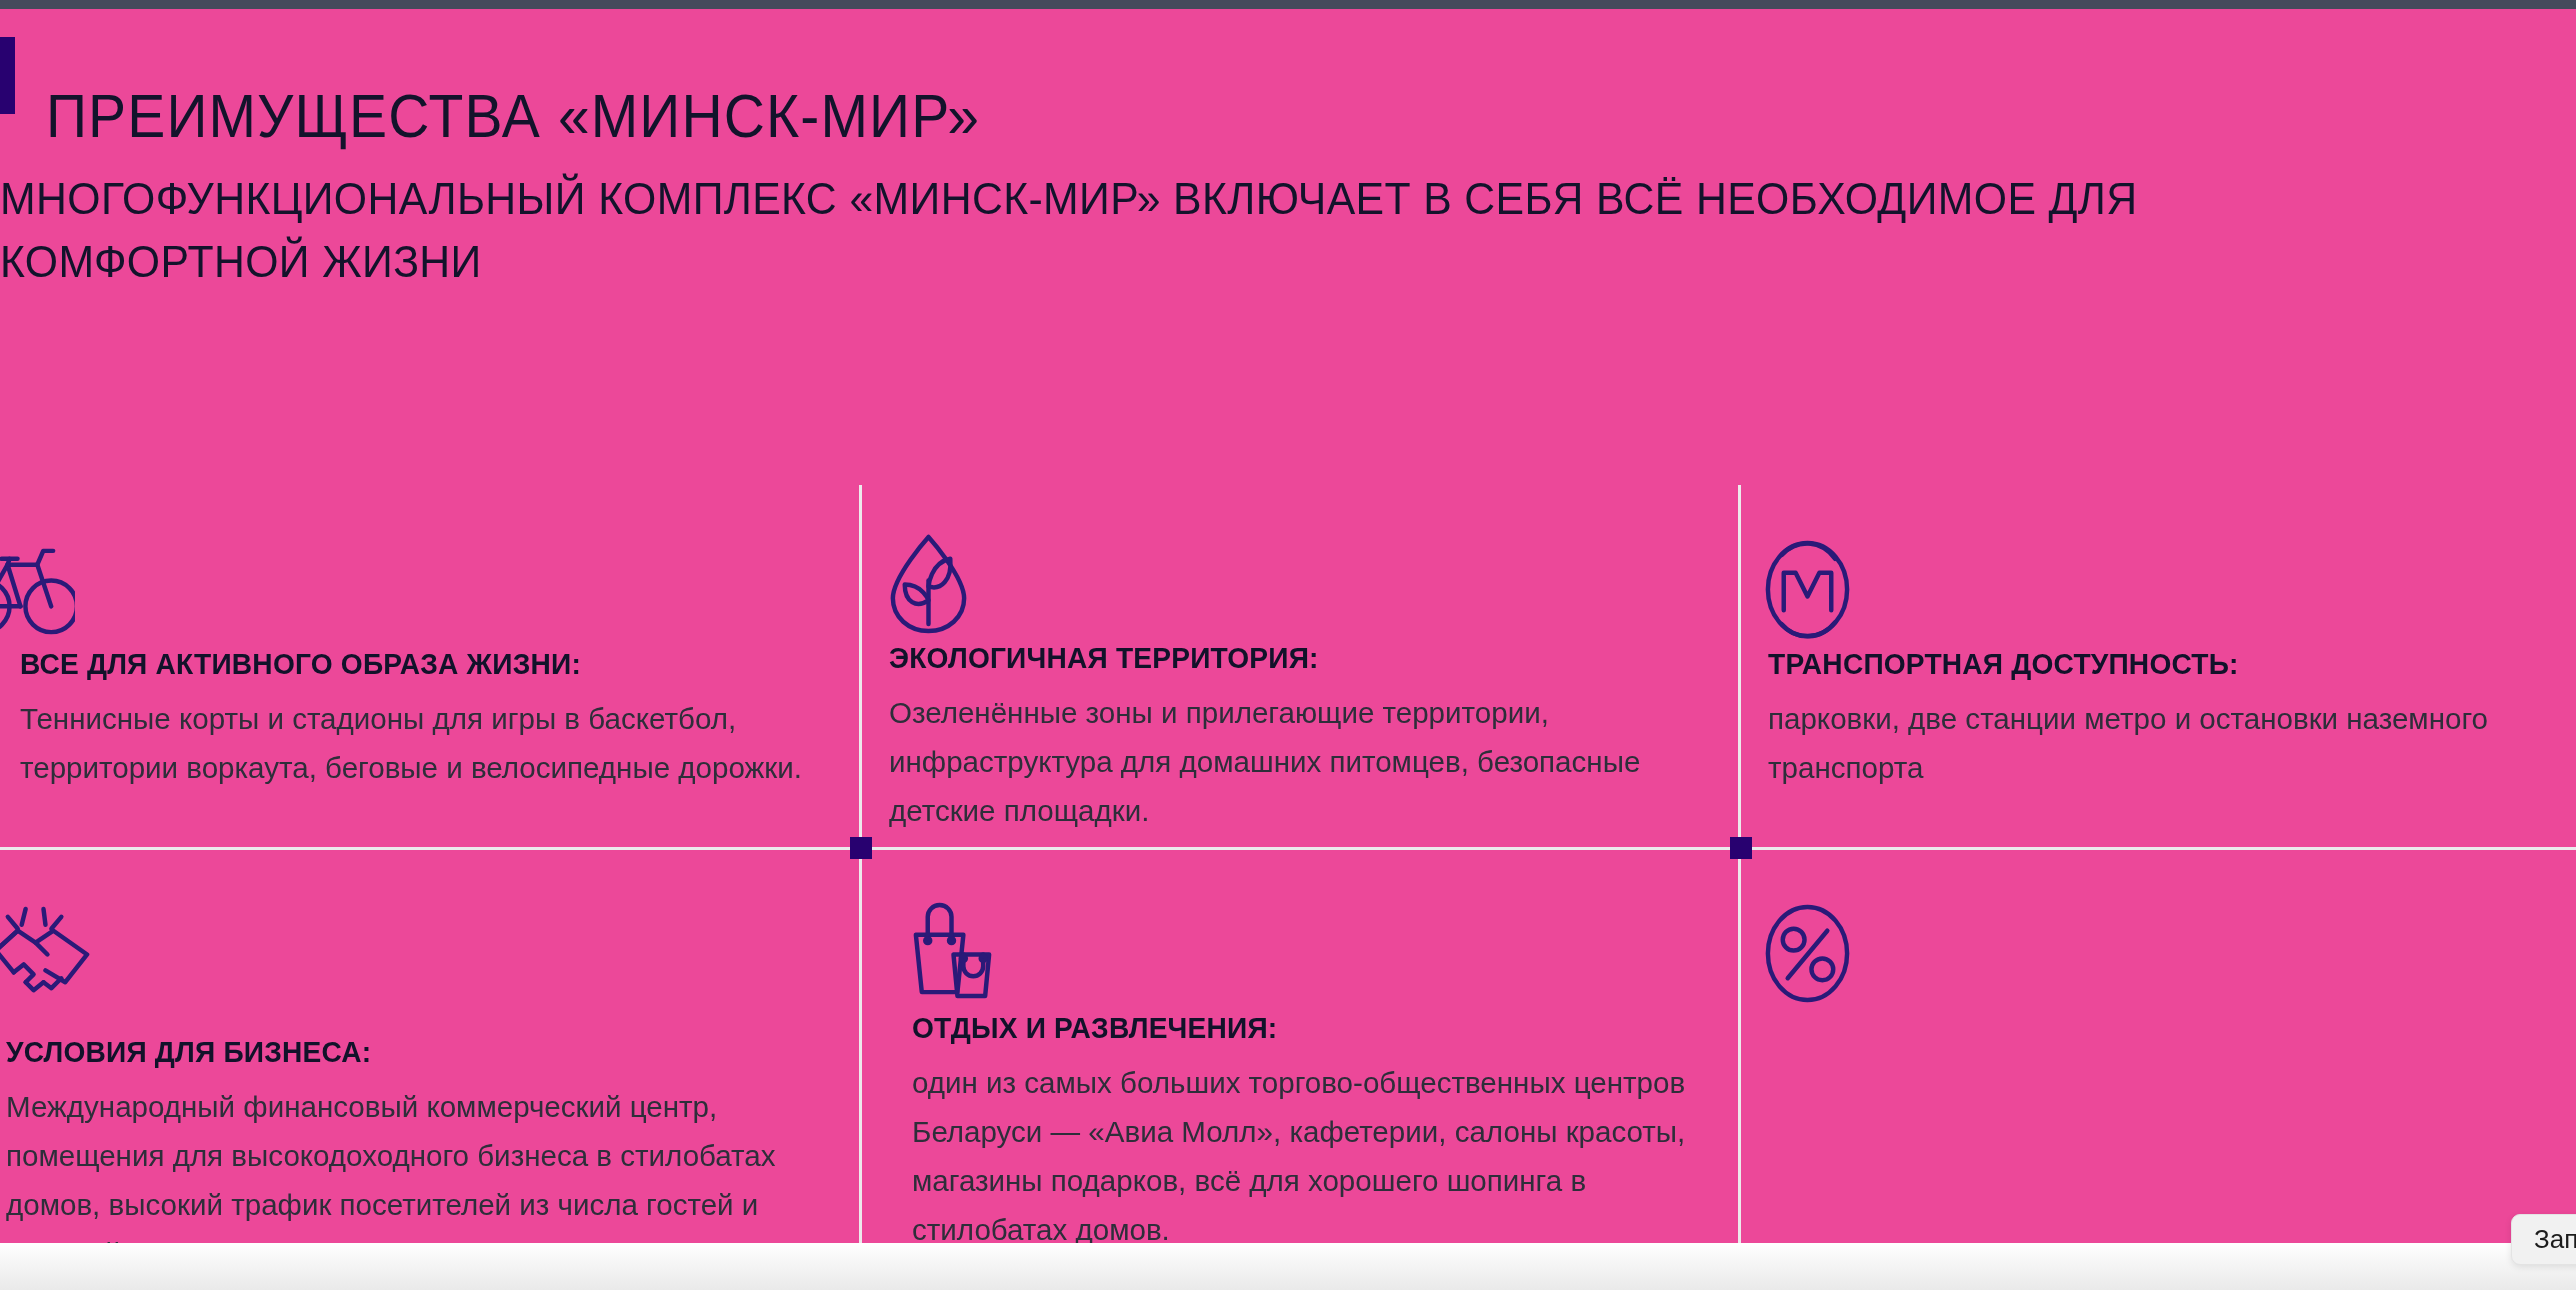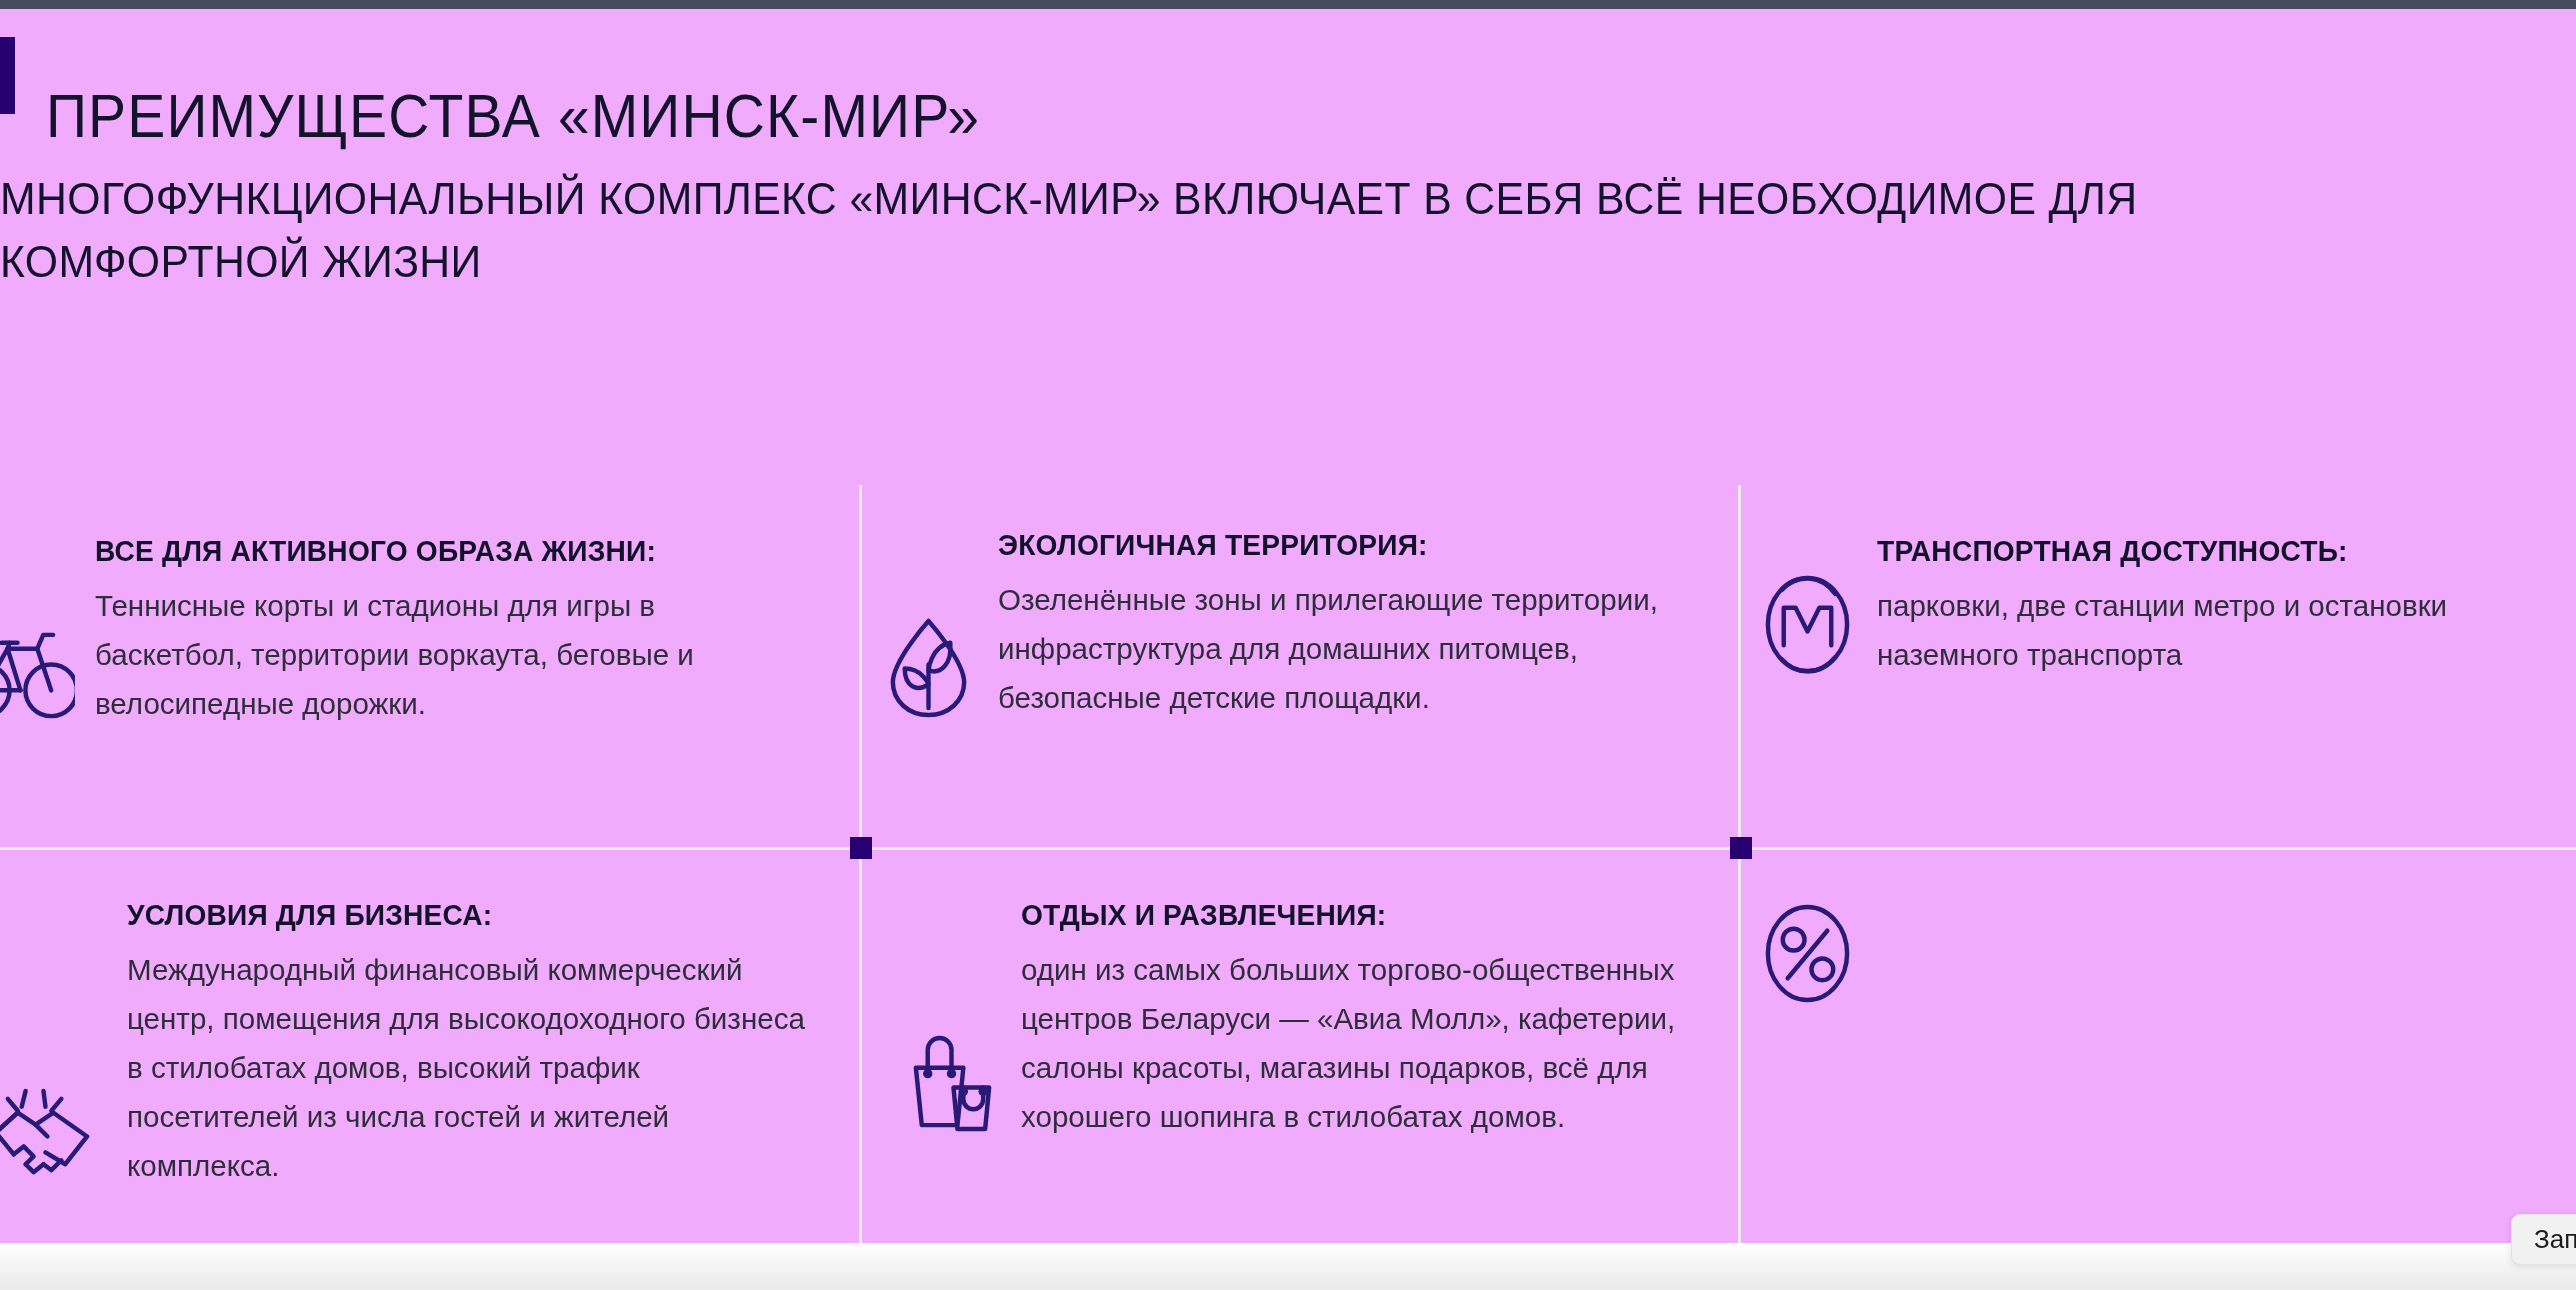--- a/index.html
+++ b/index.html
@@ -23,21 +23,21 @@
     height: 9px;
     background: #454a5c;
   }
 
   
   .page {
     position: absolute;
     top: 9px; left: 0;
     width: 2576px;
     height: 1282px;
-    background: #f0abfc;
+    background: #ec4899;
   }
 
   
   .section-head {
     position: absolute;
     top: 21px;
     left: 0;
     width: 2534px;
     height: 89px;
   }
@@ -115,21 +115,22 @@
     background: #280170;
     top: 352px;
   }
   .node.n1 { left: 850px; }
   .node.n2 { left: 1730px; }
 
   
   .card {
     position: absolute;
     display: flex;
-    align-items: flex-end;
+    align-items: flex-start;
+    flex-direction: column;
   }
   .card.c0 { left: 0px;    top: 46px;  width: 822px; }
   .card.c1 { left: 879px;  top: 40px;  width: 822px; }
   .card.c2 { left: 1758px; top: 46px;  width: 802px; }
   .card.c3 { left: 0px;    top: 410px; width: 822px; gap: 24px; }
   .card.c4 { left: 902px;  top: 410px; width: 822px; }
   .card.c5 { left: 1758px; top: 410px; width: 802px; }
 
   .card-icon {
     flex: 0 0 auto;

